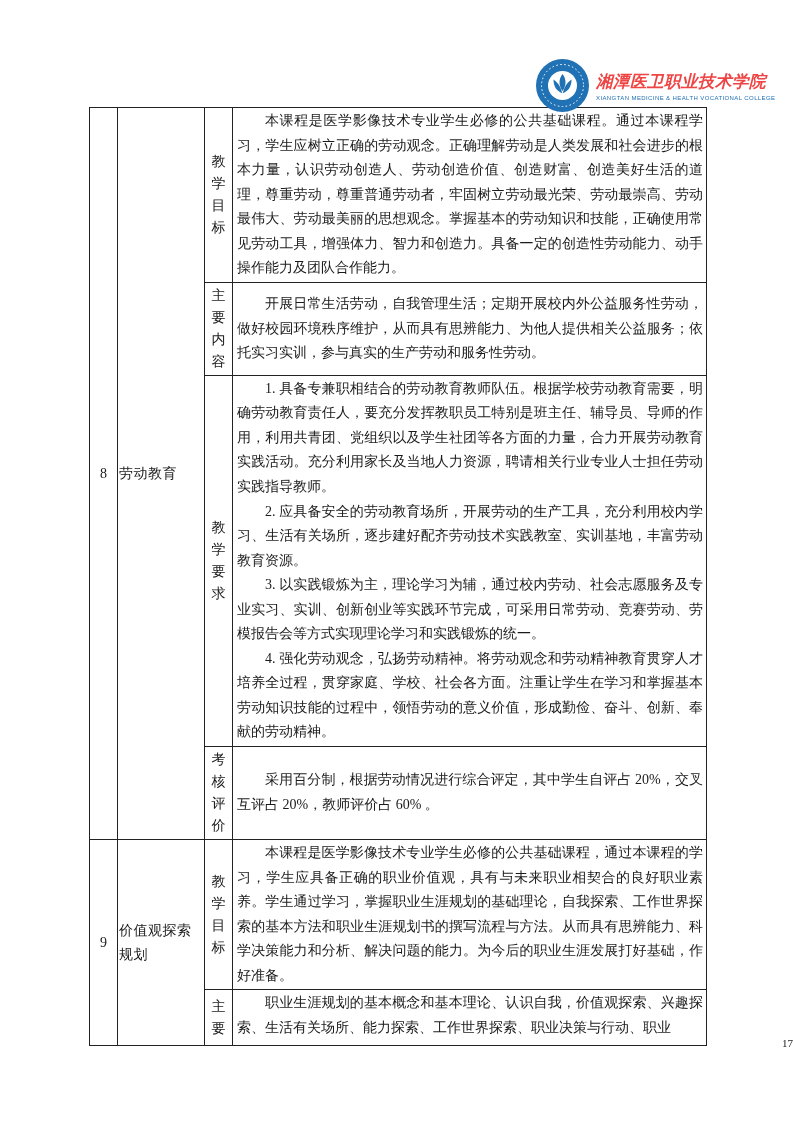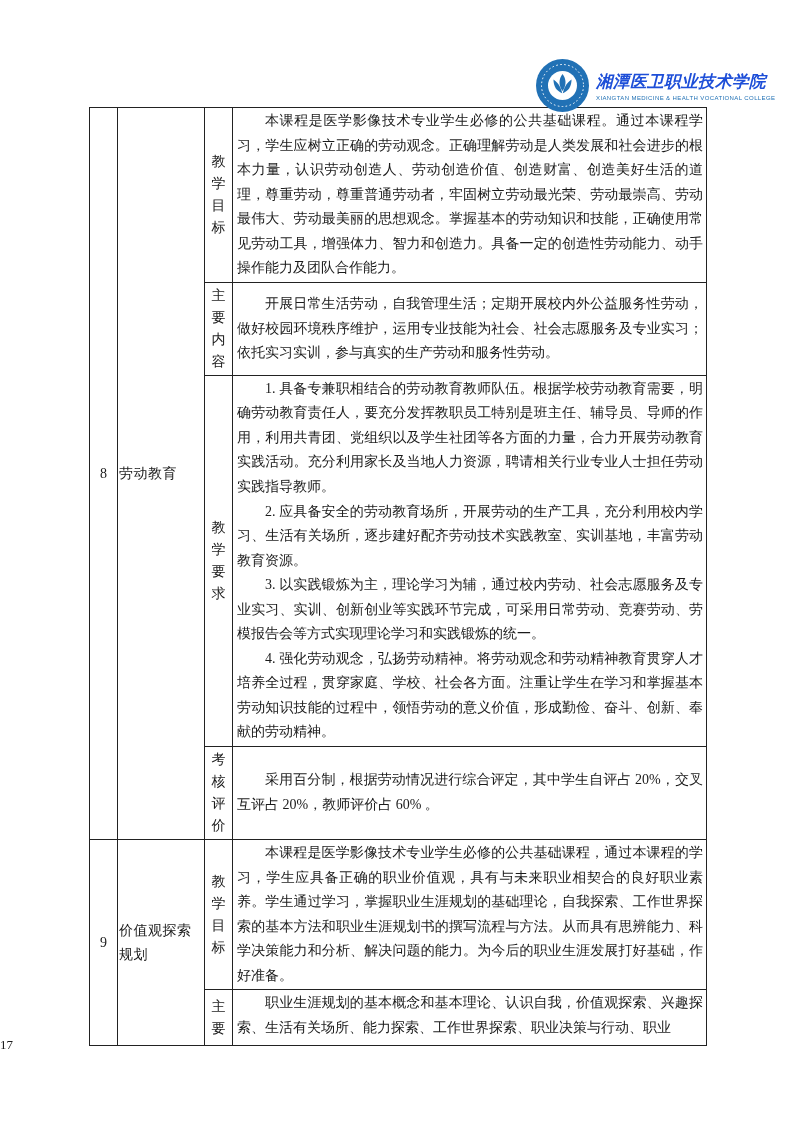--- a/index.html
+++ b/index.html
@@ -15,21 +15,21 @@
   
   .logo {
     position: absolute;
     top: 59px; left: 536px;
     display: flex; align-items: center;
     z-index: 5;
   }
   .emblem { width: 53px; height: 53px; flex: 0 0 auto; }
   .logo-text { margin-left: 7px; }
   .logo-zh {
-    color: #1d4ed8;
+    color: #ef4444;
     font-style: italic;
     font-weight: bold;
     font-size: 16.5px;
     letter-spacing: 0.5px;
     white-space: nowrap;
     font-family: "DejaVu Serif", serif;
   }
   .logo-en {
     color: #2171b5;
     font-size: 6px;
@@ -81,22 +81,22 @@
   tr.h174 { height: 174px; }
   tr.h90  { height: 90px;  }
   tr.h370 { height: 370px; }
   tr.h145 { height: 145px; }
   tr.h56  { height: 56px;  }
 
   
   .page-number {
     position: absolute;
     top: 1037px; left: 0; width: 793px;
-    text-align: left;
-    font-size: 13px;
+    text-align: right;
+    font-size: 11px;
     font-family: "Liberation Serif", serif;
   }
 </style>
 </head>
 <body>
 
 <div class="logo">
   <span class="emblem">
     <svg viewBox="0 0 53 53" width="53" height="53" aria-hidden="true">
       <circle cx="26.5" cy="26.5" r="26.5" fill="#2171b5"></circle>
@@ -132,21 +132,21 @@
       <td class="content">
         <p>本课程是医学影像技术专业学生必修的公共基础课程。通过本课程学习，学生应树立正确的劳动观念。正确理解劳动是人类发展和社会进步的根本力量，认识劳动创造人、劳动创造价值、创造财富、创造美好生活的道理，尊重劳动，尊重普通劳动者，牢固树立劳动最光荣、劳动最崇高、劳动最伟大、劳动最美丽的思想观念。掌握基本的劳动知识和技能，正确使用常见劳动工具，增强体力、智力和创造力。具备一定的创造性劳动能力、动手操作能力及团队合作能力。</p>
       </td>
     </tr>
     <tr class="h90">
       <td class="label">主
 要
 内
 容</td>
       <td class="content">
-        <p>开展日常生活劳动，自我管理生活；定期开展校内外公益服务性劳动，做好校园环境秩序维护，运用专业技能为社会、社会志愿服务及专业实习；依托实习实训，参与真实的生产劳动和服务性劳动。</p>
+        <p>开展日常生活劳动，自我管理生活；定期开展校内外公益服务性劳动，做好校园环境秩序维护，从而具有思辨能力、为他人提供相关公益服务；依托实习实训，参与真实的生产劳动和服务性劳动。</p>
       </td>
     </tr>
     <tr class="h370">
       <td class="label">教
 学
 要
 求</td>
       <td class="content">
         <p>1. 具备专兼职相结合的劳动教育教师队伍。根据学校劳动教育需要，明确劳动教育责任人，要充分发挥教职员工特别是班主任、辅导员、导师的作用，利用共青团、党组织以及学生社团等各方面的力量，合力开展劳动教育实践活动。充分利用家长及当地人力资源，聘请相关行业专业人士担任劳动实践指导教师。</p>
         <p>2. 应具备安全的劳动教育场所，开展劳动的生产工具，充分利用校内学习、生活有关场所，逐步建好配齐劳动技术实践教室、实训基地，丰富劳动教育资源。</p>

